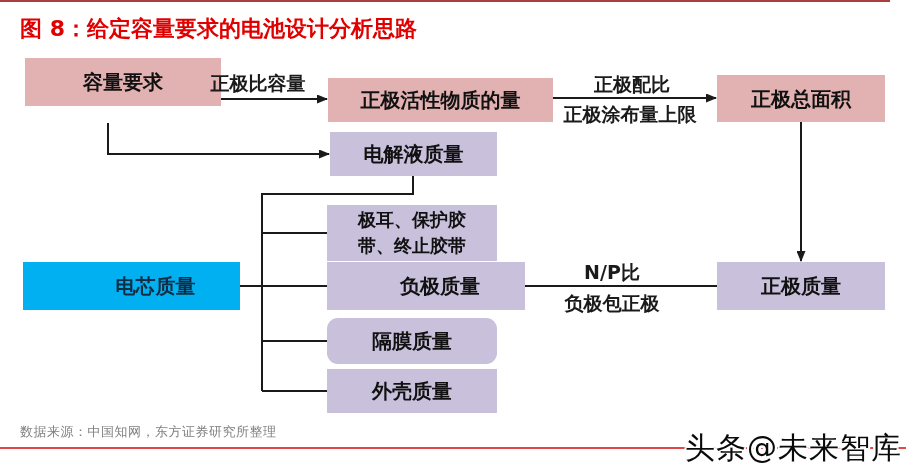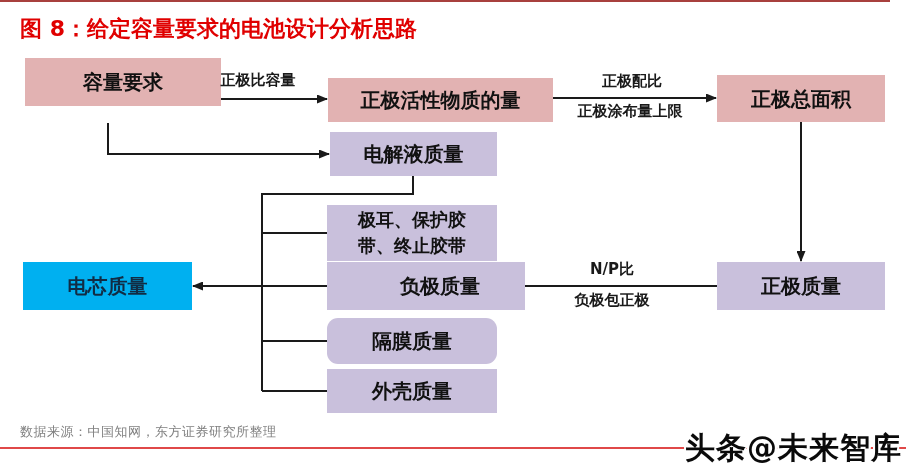--- a/index.html
+++ b/index.html
@@ -44,47 +44,47 @@
 
   .n-capacity   { left: 25px;  top: 58px;  width: 196px; height: 48px; }
   .n-active     { left: 328px; top: 78px;  width: 225px; height: 44px; }
   .n-area       { left: 717px; top: 75px;  width: 168px; height: 47px; }
   .n-electro    { left: 330px; top: 132px; width: 167px; height: 44px; }
   .n-tabs       { left: 327px; top: 205px; width: 170px; height: 56px; font-size: 18px; }
   .n-tabs span  { display: inline-block; width: 114px; word-break: break-all; line-height: 1.45; }
   .n-anode      { left: 327px; top: 262px; width: 170px; height: 48px; padding-left: 28px; }
   .n-separator  { left: 327px; top: 318px; width: 170px; height: 46px; border-radius: 11px; }
   .n-case       { left: 327px; top: 369px; width: 170px; height: 44px; }
-  .n-cell       { left: 23px;  top: 262px; width: 169px; height: 48px; }
+  .n-cell       { left: 23px;  top: 262px; width: 169px; height: 48px; padding-left: 48px; }
   .n-cathmass   { left: 717px; top: 262px; width: 168px; height: 48px; }
 
   .edge-label {
     position: absolute;
-    font-size: 15px; font-weight: 700; color: #1a1a1a;
+    font-size: 19px; font-weight: 700; color: #1a1a1a;
     text-align: center; white-space: nowrap;
   }
   .l-speccap  { left: 188px; top: 71px;  width: 140px; }
   .l-ratio    { left: 562px; top: 72px;  width: 140px; }
   .l-coating  { left: 540px; top: 102px; width: 180px; }
   .l-np       { left: 552px; top: 260px; width: 120px; }
   .l-wrap     { left: 532px; top: 291px; width: 160px; }
 
   .source-note {
     position: absolute; left: 20px; top: 423px;
     font-size: 13px; color: var(--source_gray, #808080);
     letter-spacing: 0.5px; white-space: nowrap;
   }
   .bottom-rule {
     position: absolute; left: 0; top: 447px; width: 906px; height: 1.5px;
     background: var(--bottom_rule_red, #e04848);
     z-index: 1;
   }
   .watermark {
     position: absolute; right: 4px; top: 428px;
-    font-size: 30px; font-weight: 700; color: #0a0a0a;
+    font-size: 30px; font-weight: 400; color: #0a0a0a;
     letter-spacing: 1px; white-space: nowrap;
     z-index: 2;
     text-shadow:
       -2px -2px 0 #fff, 2px -2px 0 #fff, -2px 2px 0 #fff, 2px 2px 0 #fff,
       -2px 0 0 #fff, 2px 0 0 #fff, 0 -2px 0 #fff, 0 2px 0 #fff;
   }
 </style>
 </head>
 <body>
 

